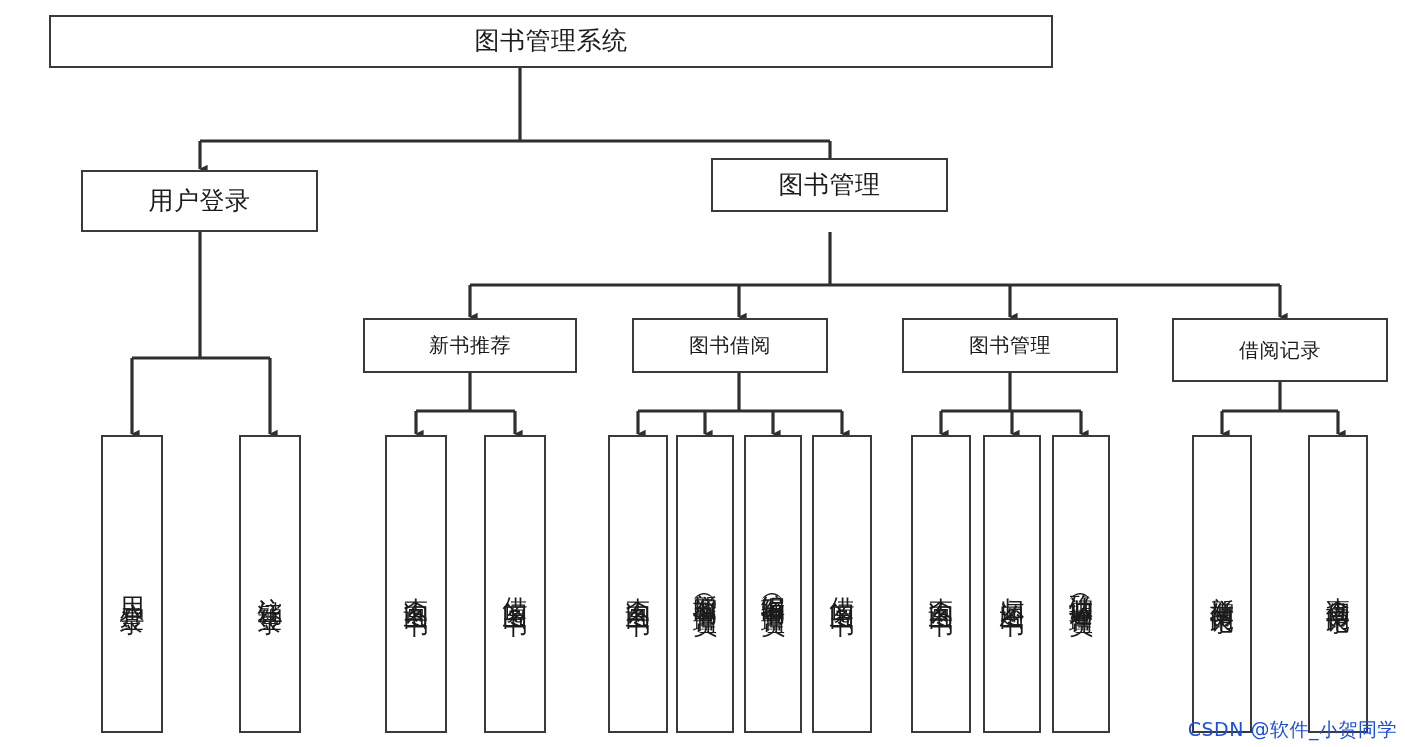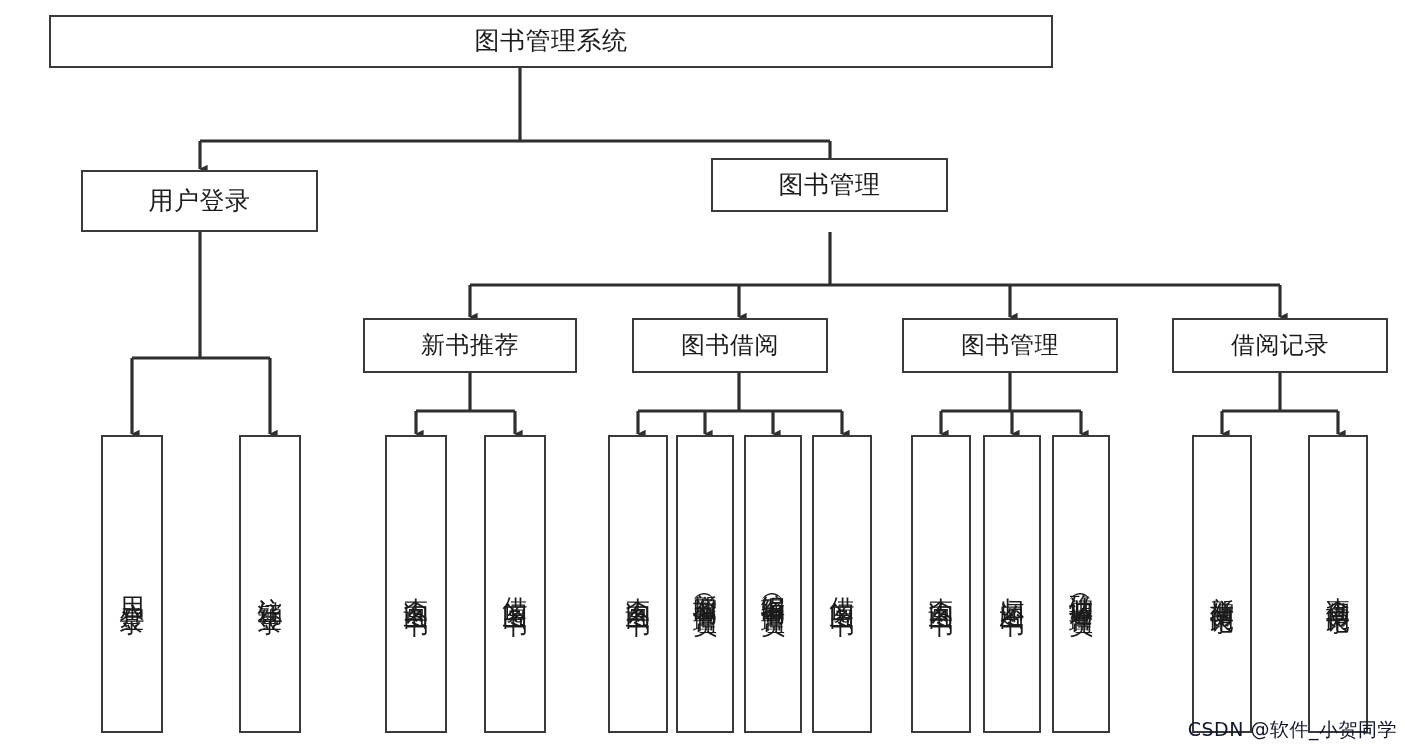--- a/index.html
+++ b/index.html
@@ -40,21 +40,21 @@
     letter-spacing: 0.5px;
     white-space: nowrap;
   }
   .node.root .node-label {
     font-size: 25px;
   }
   .node.level2 .node-label {
     font-size: 25px;
   }
   .node.level3 .node-label {
-    font-size: 24px;
+    font-size: 20px;
     text-align: center;
   }
   .node.leaf {
     align-items: center;
     justify-content: center;
     padding-top: 6px;
   }
   .node.leaf .node-label {
     writing-mode: vertical-rl;
     text-orientation: upright;
@@ -65,21 +65,21 @@
   }
   .node.leaf.tall-text .node-label {
     font-size: 24px;
     letter-spacing: 3px;
   }
   .watermark {
     position: absolute;
     right: 8px;
     bottom: 4px;
     font-size: 19px;
-    color: #0f172a;
+    color: #1d4ed8;
     z-index: 5;
     white-space: nowrap;
     letter-spacing: 0.5px;
     margin-top: 47px;
   }
 </style>
 </head>
 <body>
 
 <div id="diagram-root">
@@ -139,21 +139,21 @@
       </div>
       <div class="node level3" style="left: 363px; top: 318px; width: 214px; height: 55px;">
         <span class="node-label">新书推荐</span>
       </div>
       <div class="node level3" style="left: 632px; top: 318px; width: 196px; height: 55px;">
         <span class="node-label">图书借阅</span>
       </div>
       <div class="node level3" style="left: 902px; top: 318px; width: 216px; height: 55px;">
         <span class="node-label">图书管理</span>
       </div>
-      <div class="node level3" style="left: 1172px; top: 318px; width: 216px; height: 55px;">
+      <div class="node level3" style="left: 1172px; top: 318px; width: 216px; height: 64px;">
         <span class="node-label">借阅记录</span>
       </div>
       <div class="node leaf" style="left: 101px; top: 435px; width: 62px; height: 298px;">
         <span class="node-label">用户登录</span>
       </div>
       <div class="node leaf" style="left: 239px; top: 435px; width: 62px; height: 298px;">
         <span class="node-label">注销登录</span>
       </div>
       <div class="node leaf" style="left: 385px; top: 435px; width: 62px; height: 298px;">
         <span class="node-label">查询图书</span>

